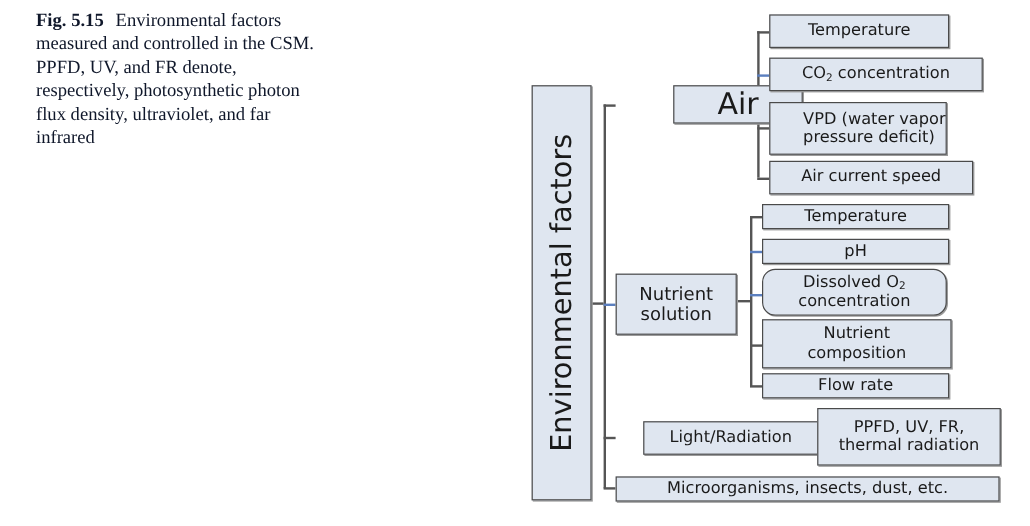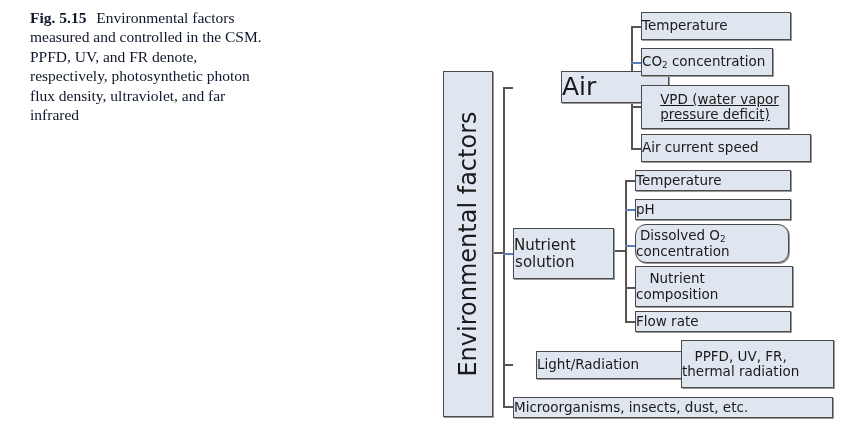--- a/index.html
+++ b/index.html
@@ -8,21 +8,21 @@
     position: absolute; left: 30px; top: 8px; width: 240px;
     font-family: "Liberation Serif", "DejaVu Serif", serif;
     font-size: 15.5px; line-height: 19.4px; color: #0f172a;
   }
   .caption .fig { font-weight: bold; margin-right: 6px; }
   .diagram { position: absolute; left: 0; top: 0; width: 858px; height: 438px; }
   .box {
     position: absolute; box-sizing: border-box;
     background: #dfe6f0; border: 1.5px solid #4a4a4a;
     box-shadow: 1px 1px 0 #9a9a9a;
-    display: flex; align-items: center; justify-content: flex-start; text-align: center;
+    display: flex; align-items: center; justify-content: center; text-align: center;
     font-family: "DejaVu Sans", "Liberation Sans", sans-serif;
     color: #1a1a1a; line-height: 1.12;
   }
   .f14 { font-size: 13.5px; }
   .f16 { font-size: 15px; }
   .f19 { font-size: 25px; margin-left: 48px; }
   .vertical-text {
     position: absolute; left: 50%; top: 50%;
     transform: translate(-50%, -50%) rotate(-90deg);
     white-space: nowrap; font-size: 24px;
@@ -69,24 +69,24 @@
   <div class="box" style="left:443px; top:71px; width:50px; height:346px;">
     <span class="vertical-text">Environmental factors</span>
   </div>
 
   <div class="box f19" style="left:513px; top:71px; width:108px; height:32px;">
     <span>Air</span>
   </div>
   <div class="box f14" style="left:641px; top:12px; width:150px; height:28px;">
     <span>Temperature</span>
   </div>
-  <div class="box f14" style="left:641px; top:48px; width:132px; height:28px;">
+  <div class="box f14" style="left:641px; top:48px; width:178px; height:28px;">
     <span><span>CO</span><sub>2</sub><span> concentration</span></span>
   </div>
-  <div class="box f14" style="left:641px; top:85px; width:148px; height:44px; justify-content:center; padding-left:9px; text-align:left;text-decoration:underline;">
+  <div class="box f14" style="left:641px; top:85px; width:148px; height:44px; justify-content:flex-end; padding-left:9px; text-align:left;">
     <span><span>VPD (water vapor</span><br><span>pressure deficit)</span></span>
   </div>
   <div class="box f14" style="left:641px; top:134px; width:170px; height:28px;">
     <span>Air current speed</span>
   </div>
 
   <div class="box f16" style="left:513px; top:228px; width:101px; height:51px;">
     <span><span>Nutrient</span><br><span>solution</span></span>
   </div>
   <div class="box f14" style="left:635px; top:170px; width:156px; height:21px;">

